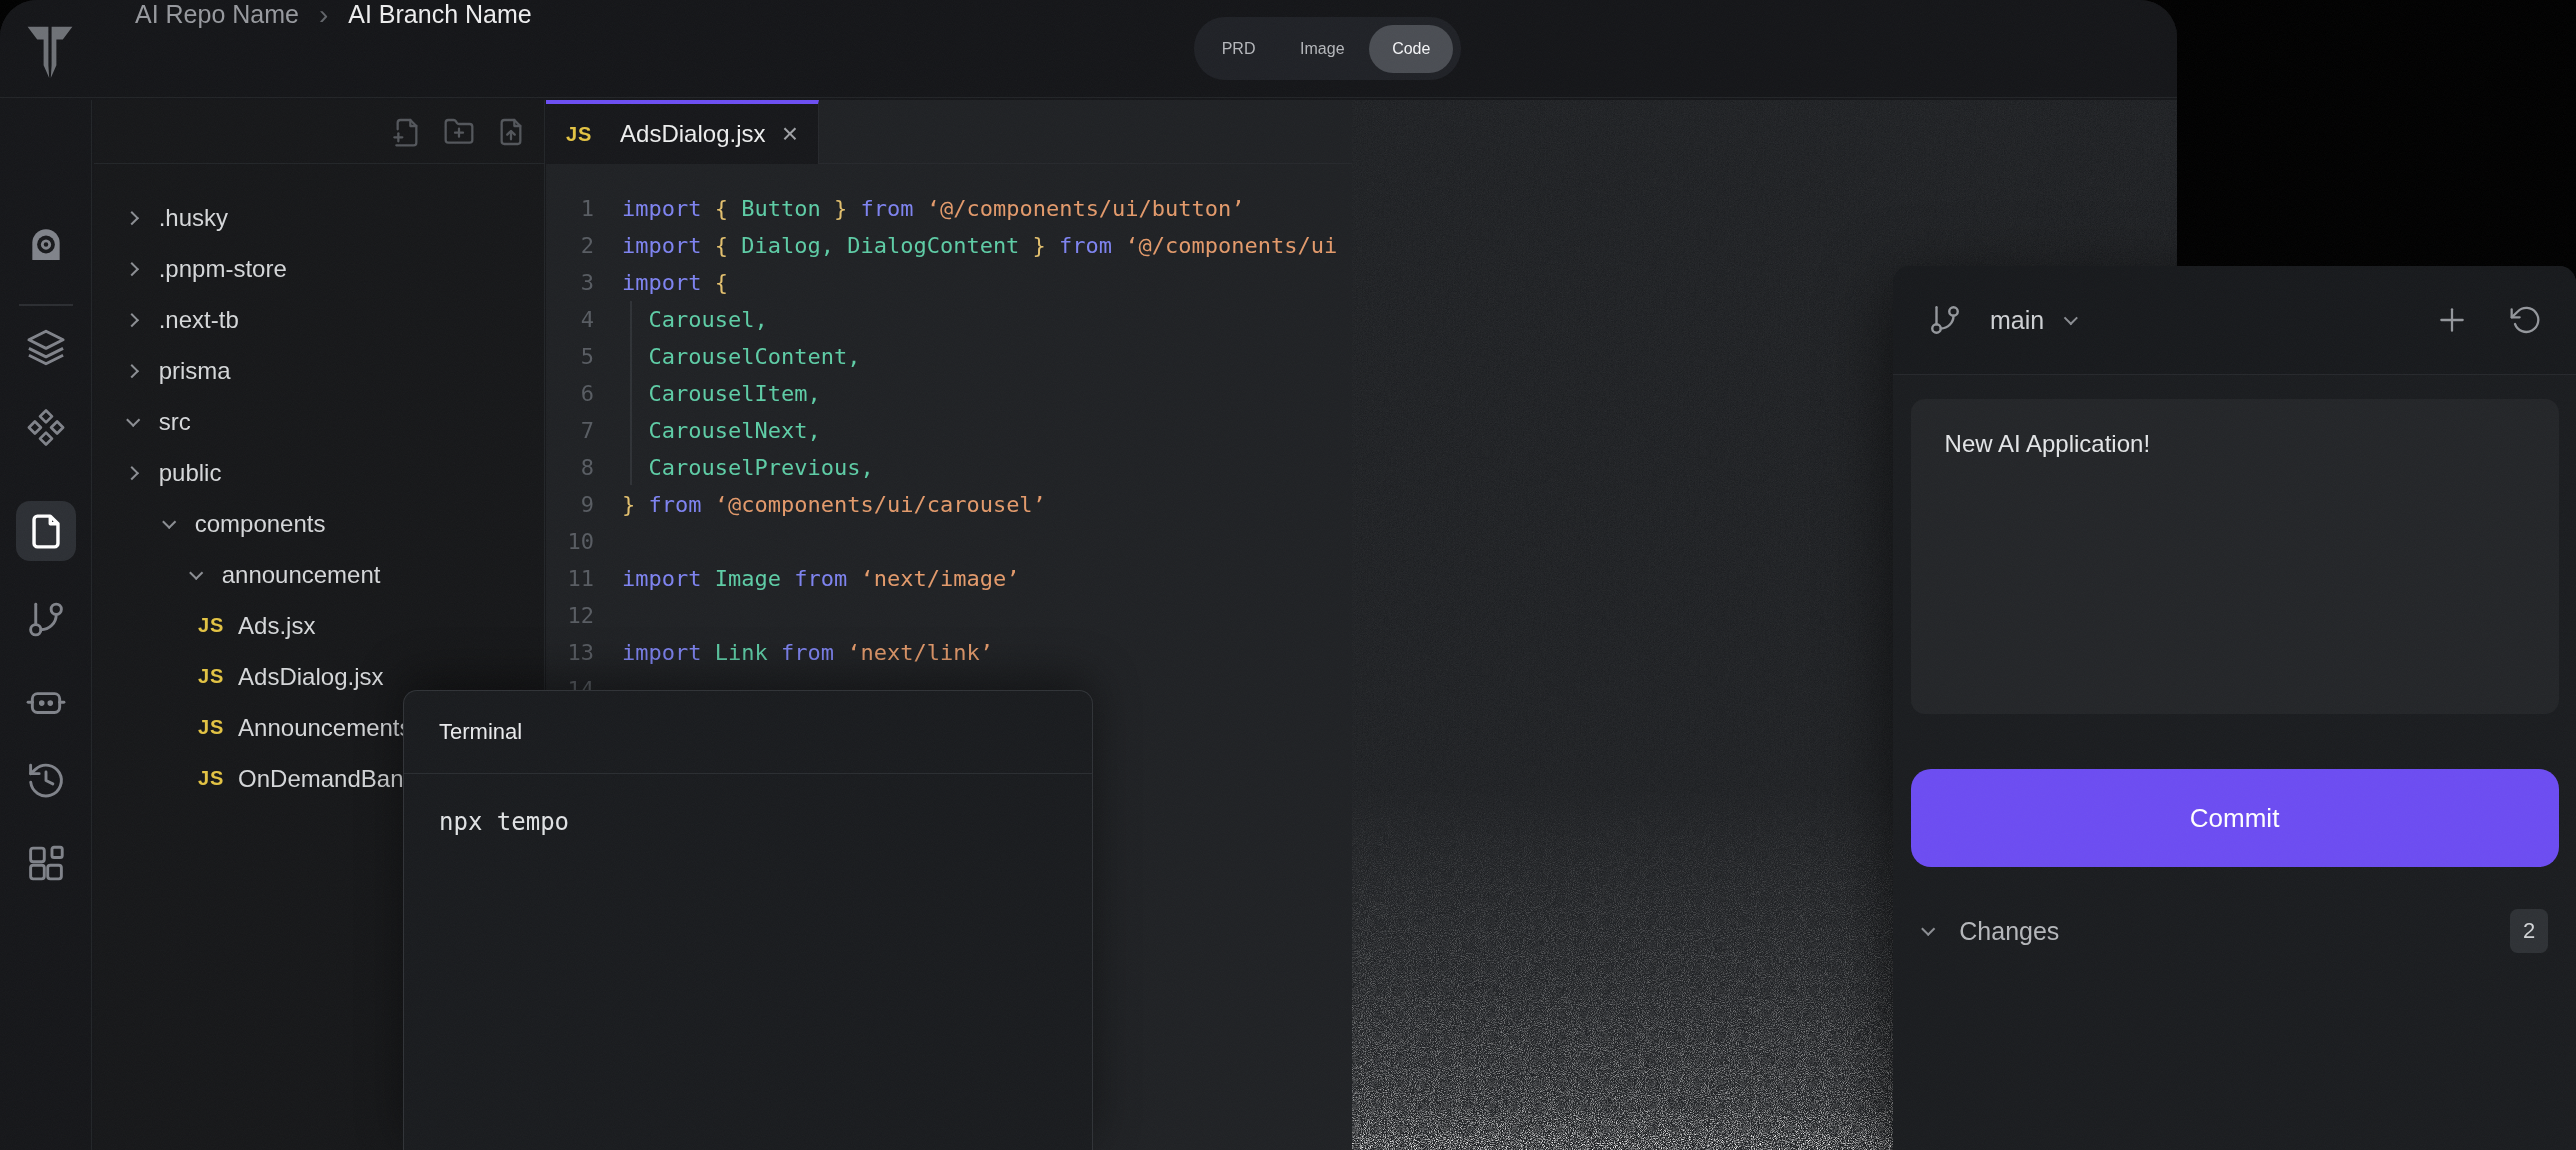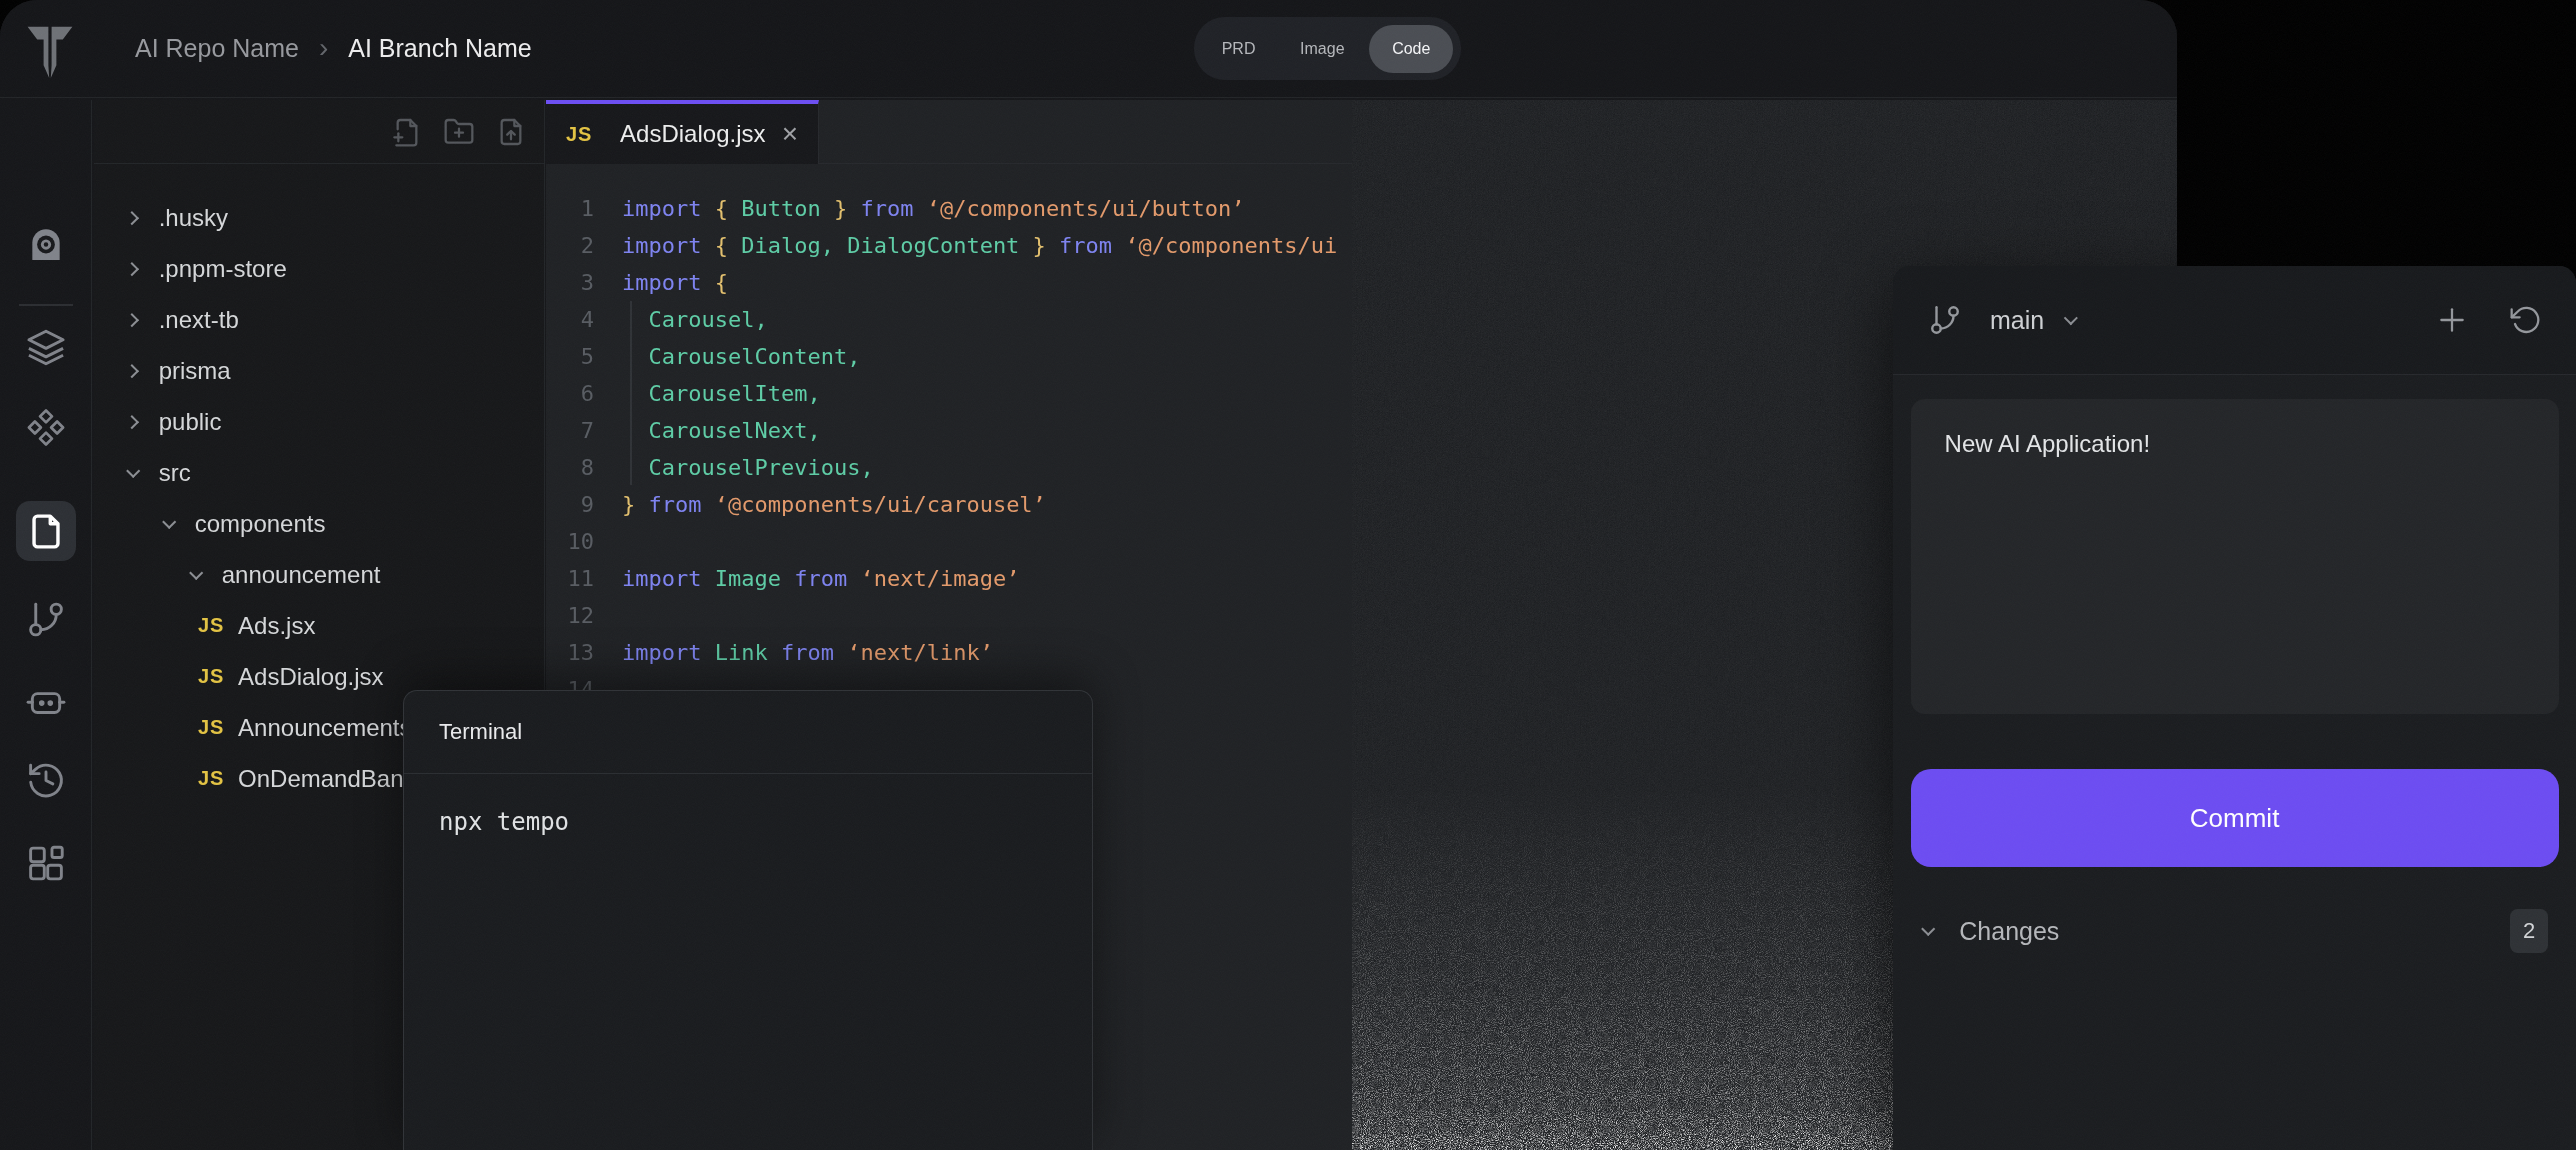--- a/index.html
+++ b/index.html
@@ -7,21 +7,21 @@
   body { background:#000; overflow:hidden; position:relative; font-family:"Liberation Sans",sans-serif; }
 
   
   .window { position:absolute; left:0; top:0; width:2177px; height:1150px;
             background:#151619; border-radius:37px 37px 0 0; overflow:hidden; }
 
   
   .topbar { position:absolute; left:0; top:0; width:100%; height:98px; background:#141518;
             border-bottom:1.5px solid #222427; }
   .logo { position:absolute; left:26px; top:21.5px; width:48px; height:57px; }
-  .crumbs { position:absolute; left:135px; top:0; height:97px; display:flex; align-items:center; gap:20px;
+  .crumbs { position:absolute; left:135px; top:0; height:97px; display:flex; gap:20px;
             font-size:25px; }
   .crumb-repo { color:#97999e; }
   .crumb-sep { color:#62656a; font-size:28px; transform:translateY(-1.5px); }
   .crumb-branch { color:#ededee; }
 
   .seg { position:absolute; left:1194px; top:17px; height:63px; border-radius:31px; background:#1f2126;
          display:flex; align-items:center; padding:0 7.7px; gap:4.6px; }
   .seg-item { font-size:16px; color:#b5b7bb; padding:0 20px; height:48px; display:flex; align-items:center;
               border-radius:24px; cursor:default; }
   .seg-item.active { background:#4a4d53; color:#f4f5f7; font-weight:500; padding:0 23px; }
@@ -239,26 +239,26 @@
         </div>
         <div class="titem" style="padding-left: 31px;">
           <span class="chev right"></span>
           <span>.next-tb</span>
         </div>
         <div class="titem" style="padding-left: 31px;">
           <span class="chev right"></span>
           <span>prisma</span>
         </div>
         <div class="titem" style="padding-left: 31px;">
-          <span class="chev right"></span>
-          <span>public</span>
-        </div>
-        <div class="titem" style="padding-left: 31px;">
           <span class="chev down"></span>
           <span>src</span>
+        </div>
+        <div class="titem" style="padding-left: 31px;">
+          <span class="chev right"></span>
+          <span>public</span>
         </div>
         <div class="titem" style="padding-left: 67px;">
           <span class="chev down"></span>
           <span>components</span>
         </div>
         <div class="titem" style="padding-left: 94px;">
           <span class="chev down"></span>
           <span>announcement</span>
         </div>
         <div class="titem" style="padding-left: 104px;">

